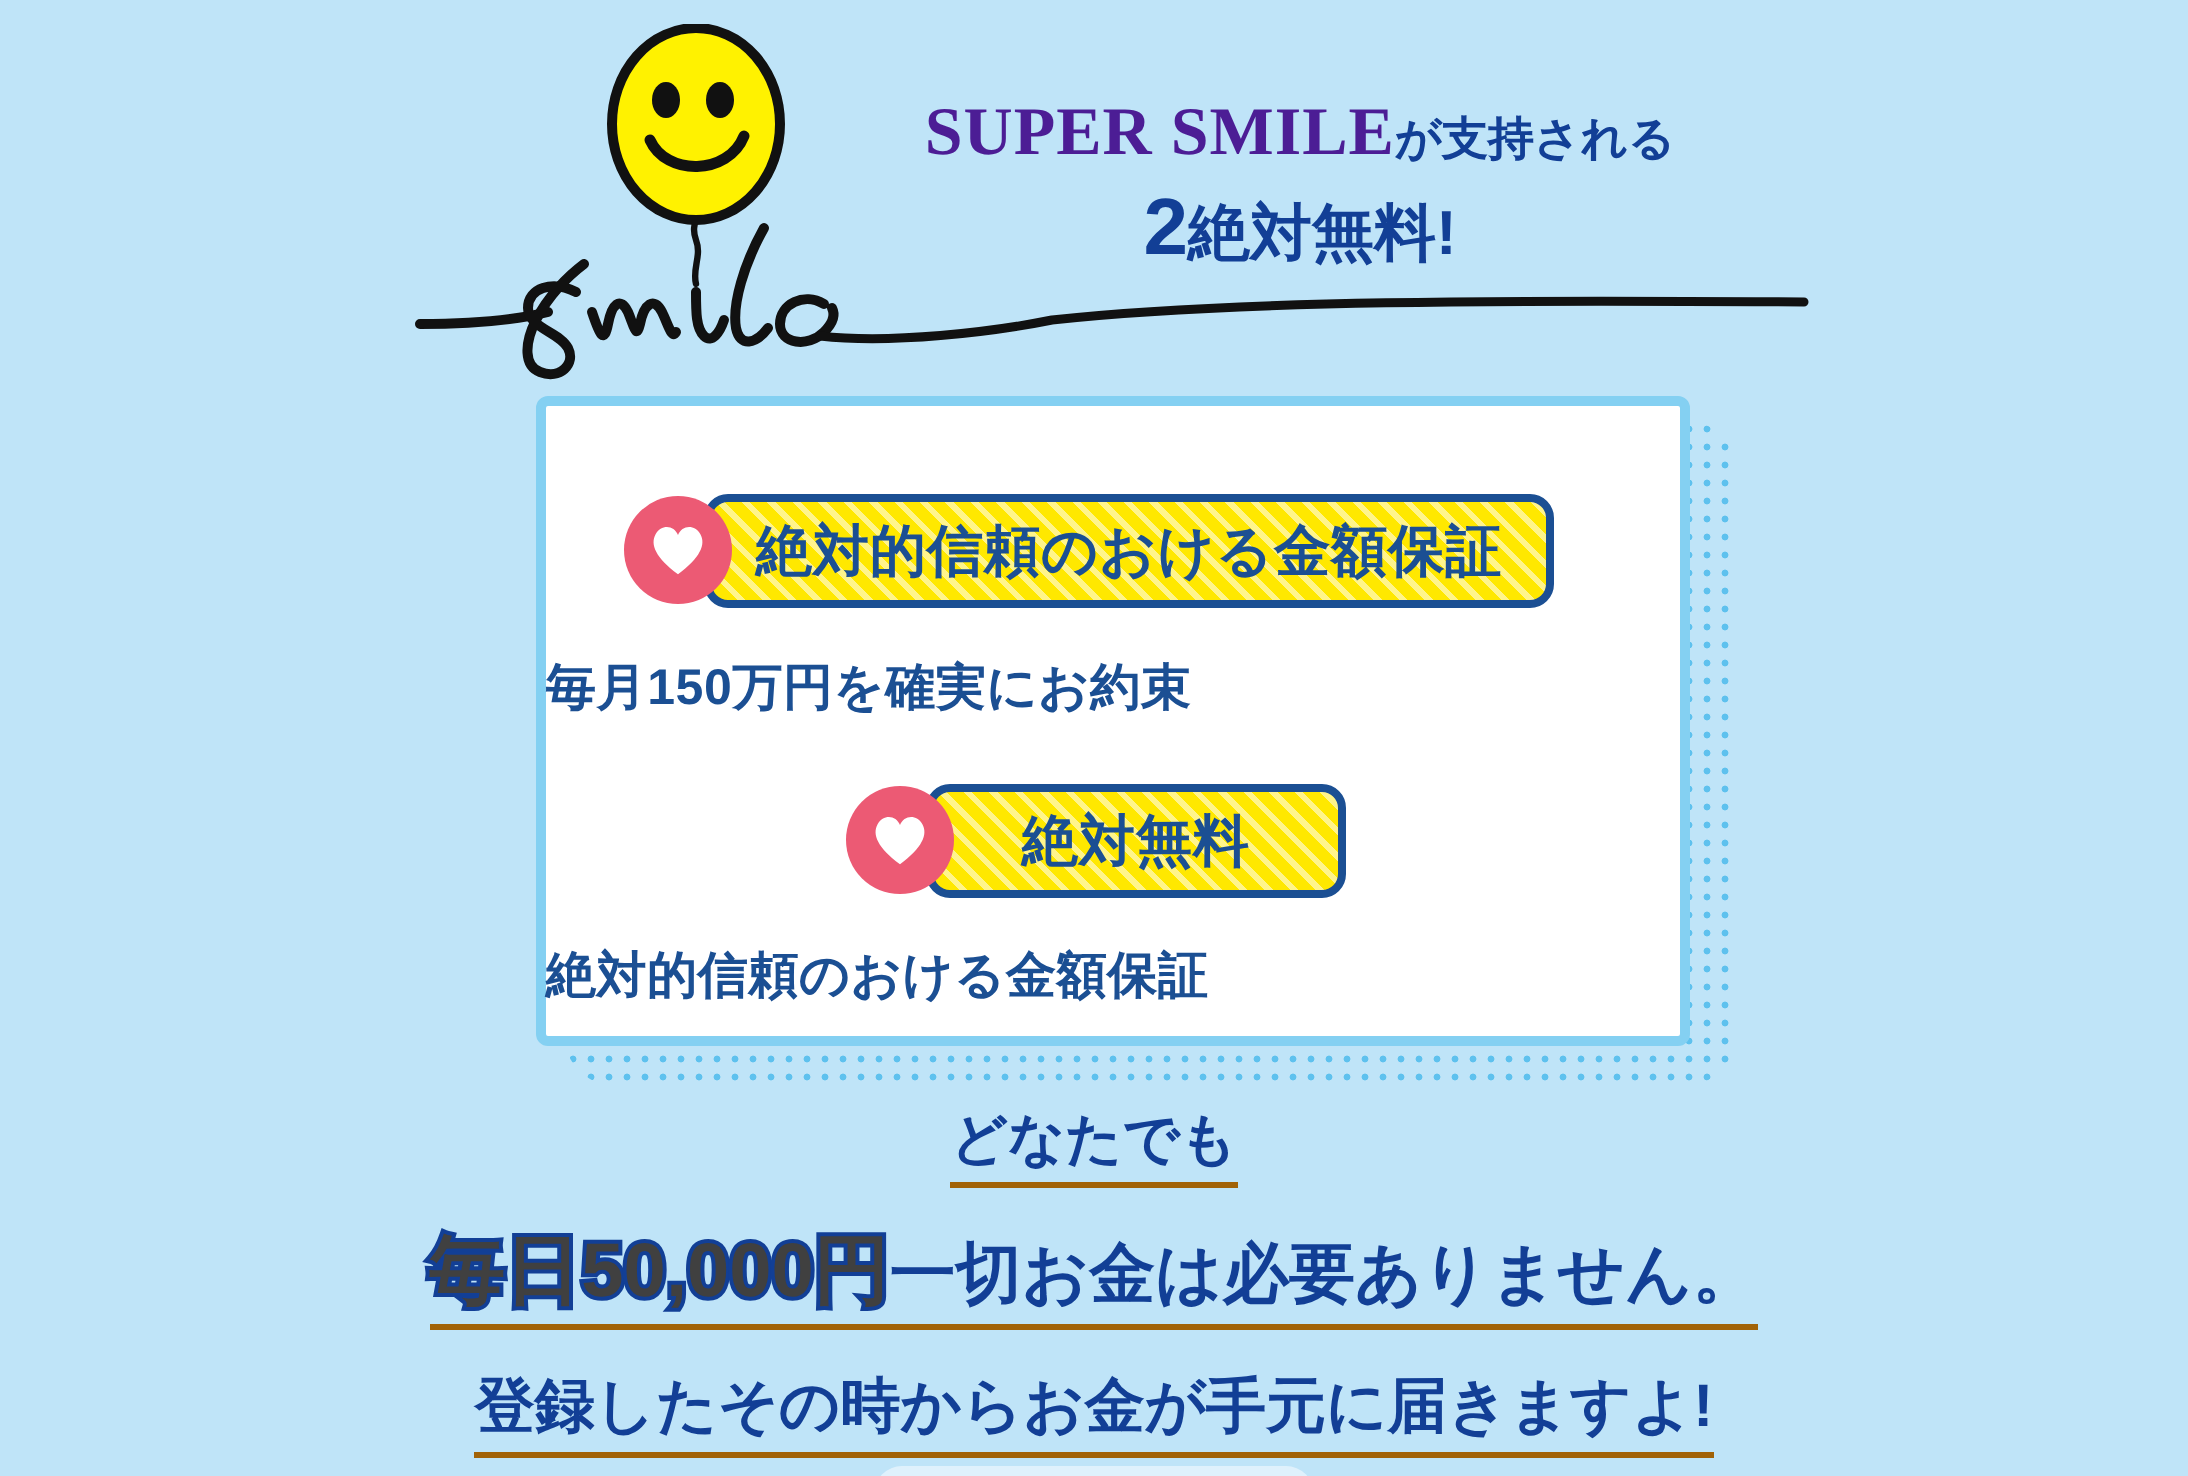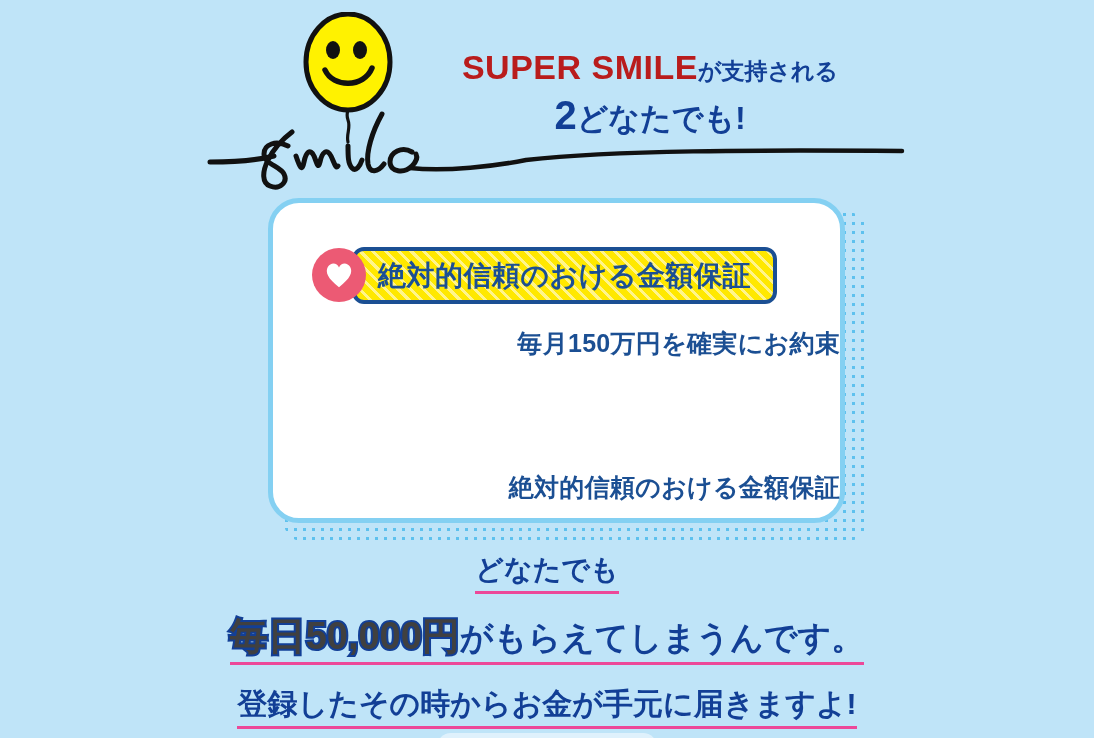--- a/index.html
+++ b/index.html
@@ -48,22 +48,22 @@
 
   .headline-line1 {
     font-size: 33px;
     font-weight: bold;
     line-height: 1.12;
     white-space: nowrap;
     letter-spacing: 0.5px;
   }
 
   .brand {
-    font-family: Liberation Sans, sans-serif;
-    color: #b91c1c;
+    font-family: Liberation Serif, serif;
+    color: #4c1d95;
     font-weight: bold;
     font-size: 34px;
     letter-spacing: 0.5px;
   }
 
   .head-sub {
     color: #123f96;
     font-size: 23px;
     font-weight: bold;
     letter-spacing: 0px;
@@ -113,21 +113,21 @@
   }
   .card {
     position: absolute;
     left: 0;
     top: 0;
     width: 577px;
     height: 325px;
     box-sizing: border-box;
     background: #ffffff;
     border: 5px solid #84d0f2;
-    border-radius: 31px;
+    border-radius: 6px;
   }
 
   
   .badge {
     position: absolute;
     display: flex;
     align-items: center;
     height: 57px;
   }
   .badge-bar {
@@ -192,21 +192,21 @@
     margin-left: 40px;
   }
   .badge-2 .heart-circle {
     left: 0px;
     top: 1px;
   }
 
   .card-note {
     position: absolute;
     width: 100%;
-    text-align: right;
+    text-align: left;
     color: #1b4f93;
     font-weight: bold;
     font-size: 25px;
     letter-spacing: 0.3px;
     white-space: nowrap;
   }
   .note-1 { top: 124px; left: 0; }
   .note-2 { top: 268px; left: 0; }
 
   
@@ -218,21 +218,21 @@
   }
   .b-line {
     text-align: center;
     color: #123f96;
     font-weight: bold;
     white-space: nowrap;
     line-height: 1.0;
   }
   .b-line .ul {
     display: inline-block;
-    border-bottom: 3px solid #ec4899;
+    border-bottom: 3px solid #a16207;
     padding-bottom: 7px;
   }
   .b1 { font-size: 28px; }
   .b2 { font-size: 33px; margin-top: 23px; }
   .b3 { font-size: 30px; margin-top: 24px; text-align: center; }
 
   .yen-hi {
     color: #404040;
     -webkit-text-stroke: 4px #123f96;
     paint-order: stroke fill;
@@ -267,21 +267,21 @@
         <ellipse cx="72" cy="38" rx="7" ry="9" fill="#111"></ellipse>
         <path d="M37 58 C45 76 76 76 84 56" stroke="#111" stroke-width="5.5" fill="none" stroke-linecap="round"></path>
       </svg>
     </div>
 
     <div class="headline">
       <div class="headline-line1">
         <span class="brand">SUPER SMILE</span><span class="head-sub">が支持される</span>
       </div>
       <div class="headline-line2">
-        <span class="num2">2</span><span class="rest2">どなたでも!</span>
+        <span class="num2">2</span><span class="rest2">絶対無料!</span>
       </div>
     </div>
 
     <div class="script-smile">
       <svg width="720" height="90" viewBox="0 0 720 90">
         <path d="M14 62 C40 62 62 60 78 56" stroke="#111" stroke-width="5" fill="none" stroke-linecap="round"></path>
         <path d="M92 46 C80 40 68 44 68 54 C68 64 84 66 88 74 C92 82 84 90 74 86
                  C66 83 66 72 72 60 C78 48 88 38 96 32" stroke="#111" stroke-width="5" fill="none" stroke-linecap="round"></path>
         <path d="M100 56 C104 68 106 72 108 62 C110 52 114 48 118 56
                  C121 63 122 70 124 62 C126 52 131 48 135 56 C138 62 140 70 142 66" stroke="#111" stroke-width="5" fill="none" stroke-linecap="round"></path>
@@ -305,32 +305,42 @@
             <path d="M16 28 C4 19 1 12 4 6.5 C7 1 14 1.5 16 7 C18 1.5 25 1 28 6.5 C31 12 28 19 16 28 Z" fill="#ffffff"></path>
           </svg>
         </div>
         <div class="badge-bar">
           <span class="badge-label">絶対的信頼のおける金額保証</span>
         </div>
       </div>
 
       <div class="card-note note-1">毎月150万円を確実にお約束</div>
 
+      <div class="badge badge-2">
+        <div class="heart-circle">
+          <svg width="30" height="28" viewBox="0 0 32 30">
+            <path d="M16 28 C4 19 1 12 4 6.5 C7 1 14 1.5 16 7 C18 1.5 25 1 28 6.5 C31 12 28 19 16 28 Z" fill="#ffffff"></path>
+          </svg>
+        </div>
+        <div class="badge-bar">
+          <span class="badge-label">絶対無料</span>
+        </div>
+      </div>
 
       <div class="card-note note-2">絶対的信頼のおける金額保証</div>
 
     </div>
   </div>
 
   <div class="bottom">
     <div class="b-line b1">
       <span class="ul">どなたでも</span>
     </div>
     <div class="b-line b2">
-      <span class="ul"><span class="yen-hi">毎日50,000円</span><span>がもらえてしまうんです。</span></span>
+      <span class="ul"><span class="yen-hi">毎日50,000円</span><span>一切お金は必要ありません。</span></span>
     </div>
     <div class="b-line b3">
       <span class="ul">登録したその時からお金が手元に届きますよ!</span>
     </div>
   </div>
 
   <div class="bottom-peek"></div>
 
 </div>
 

